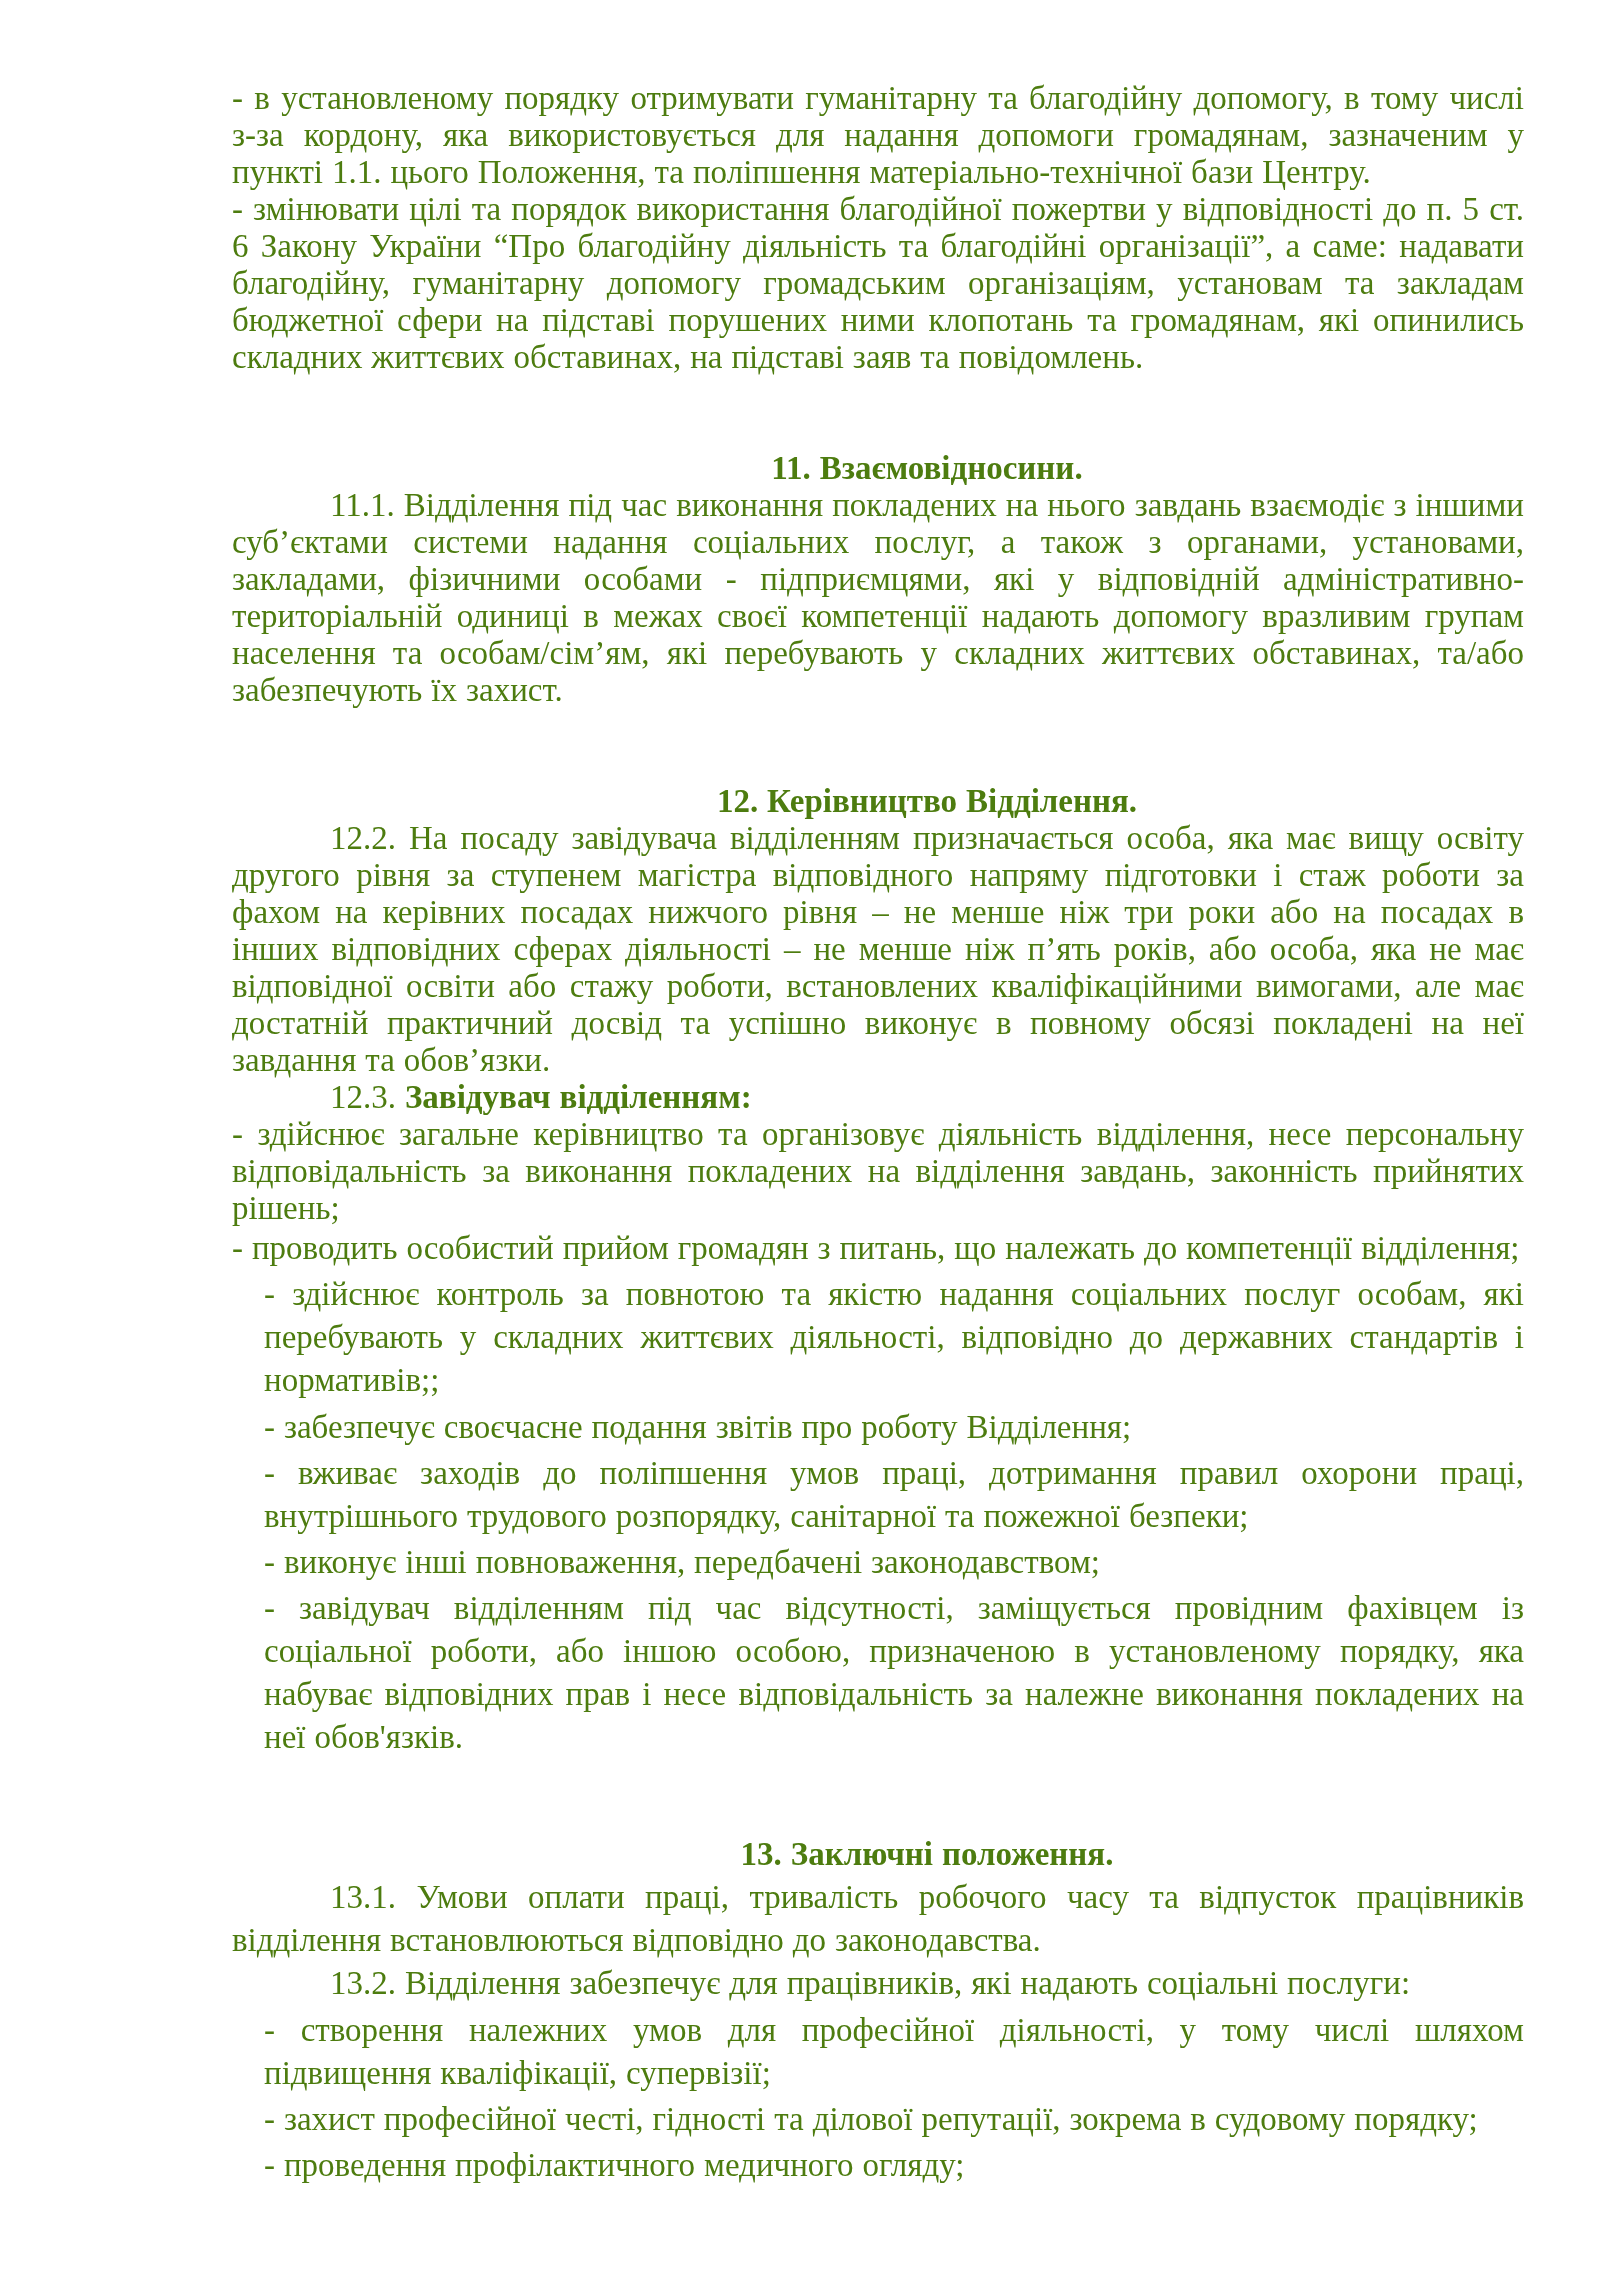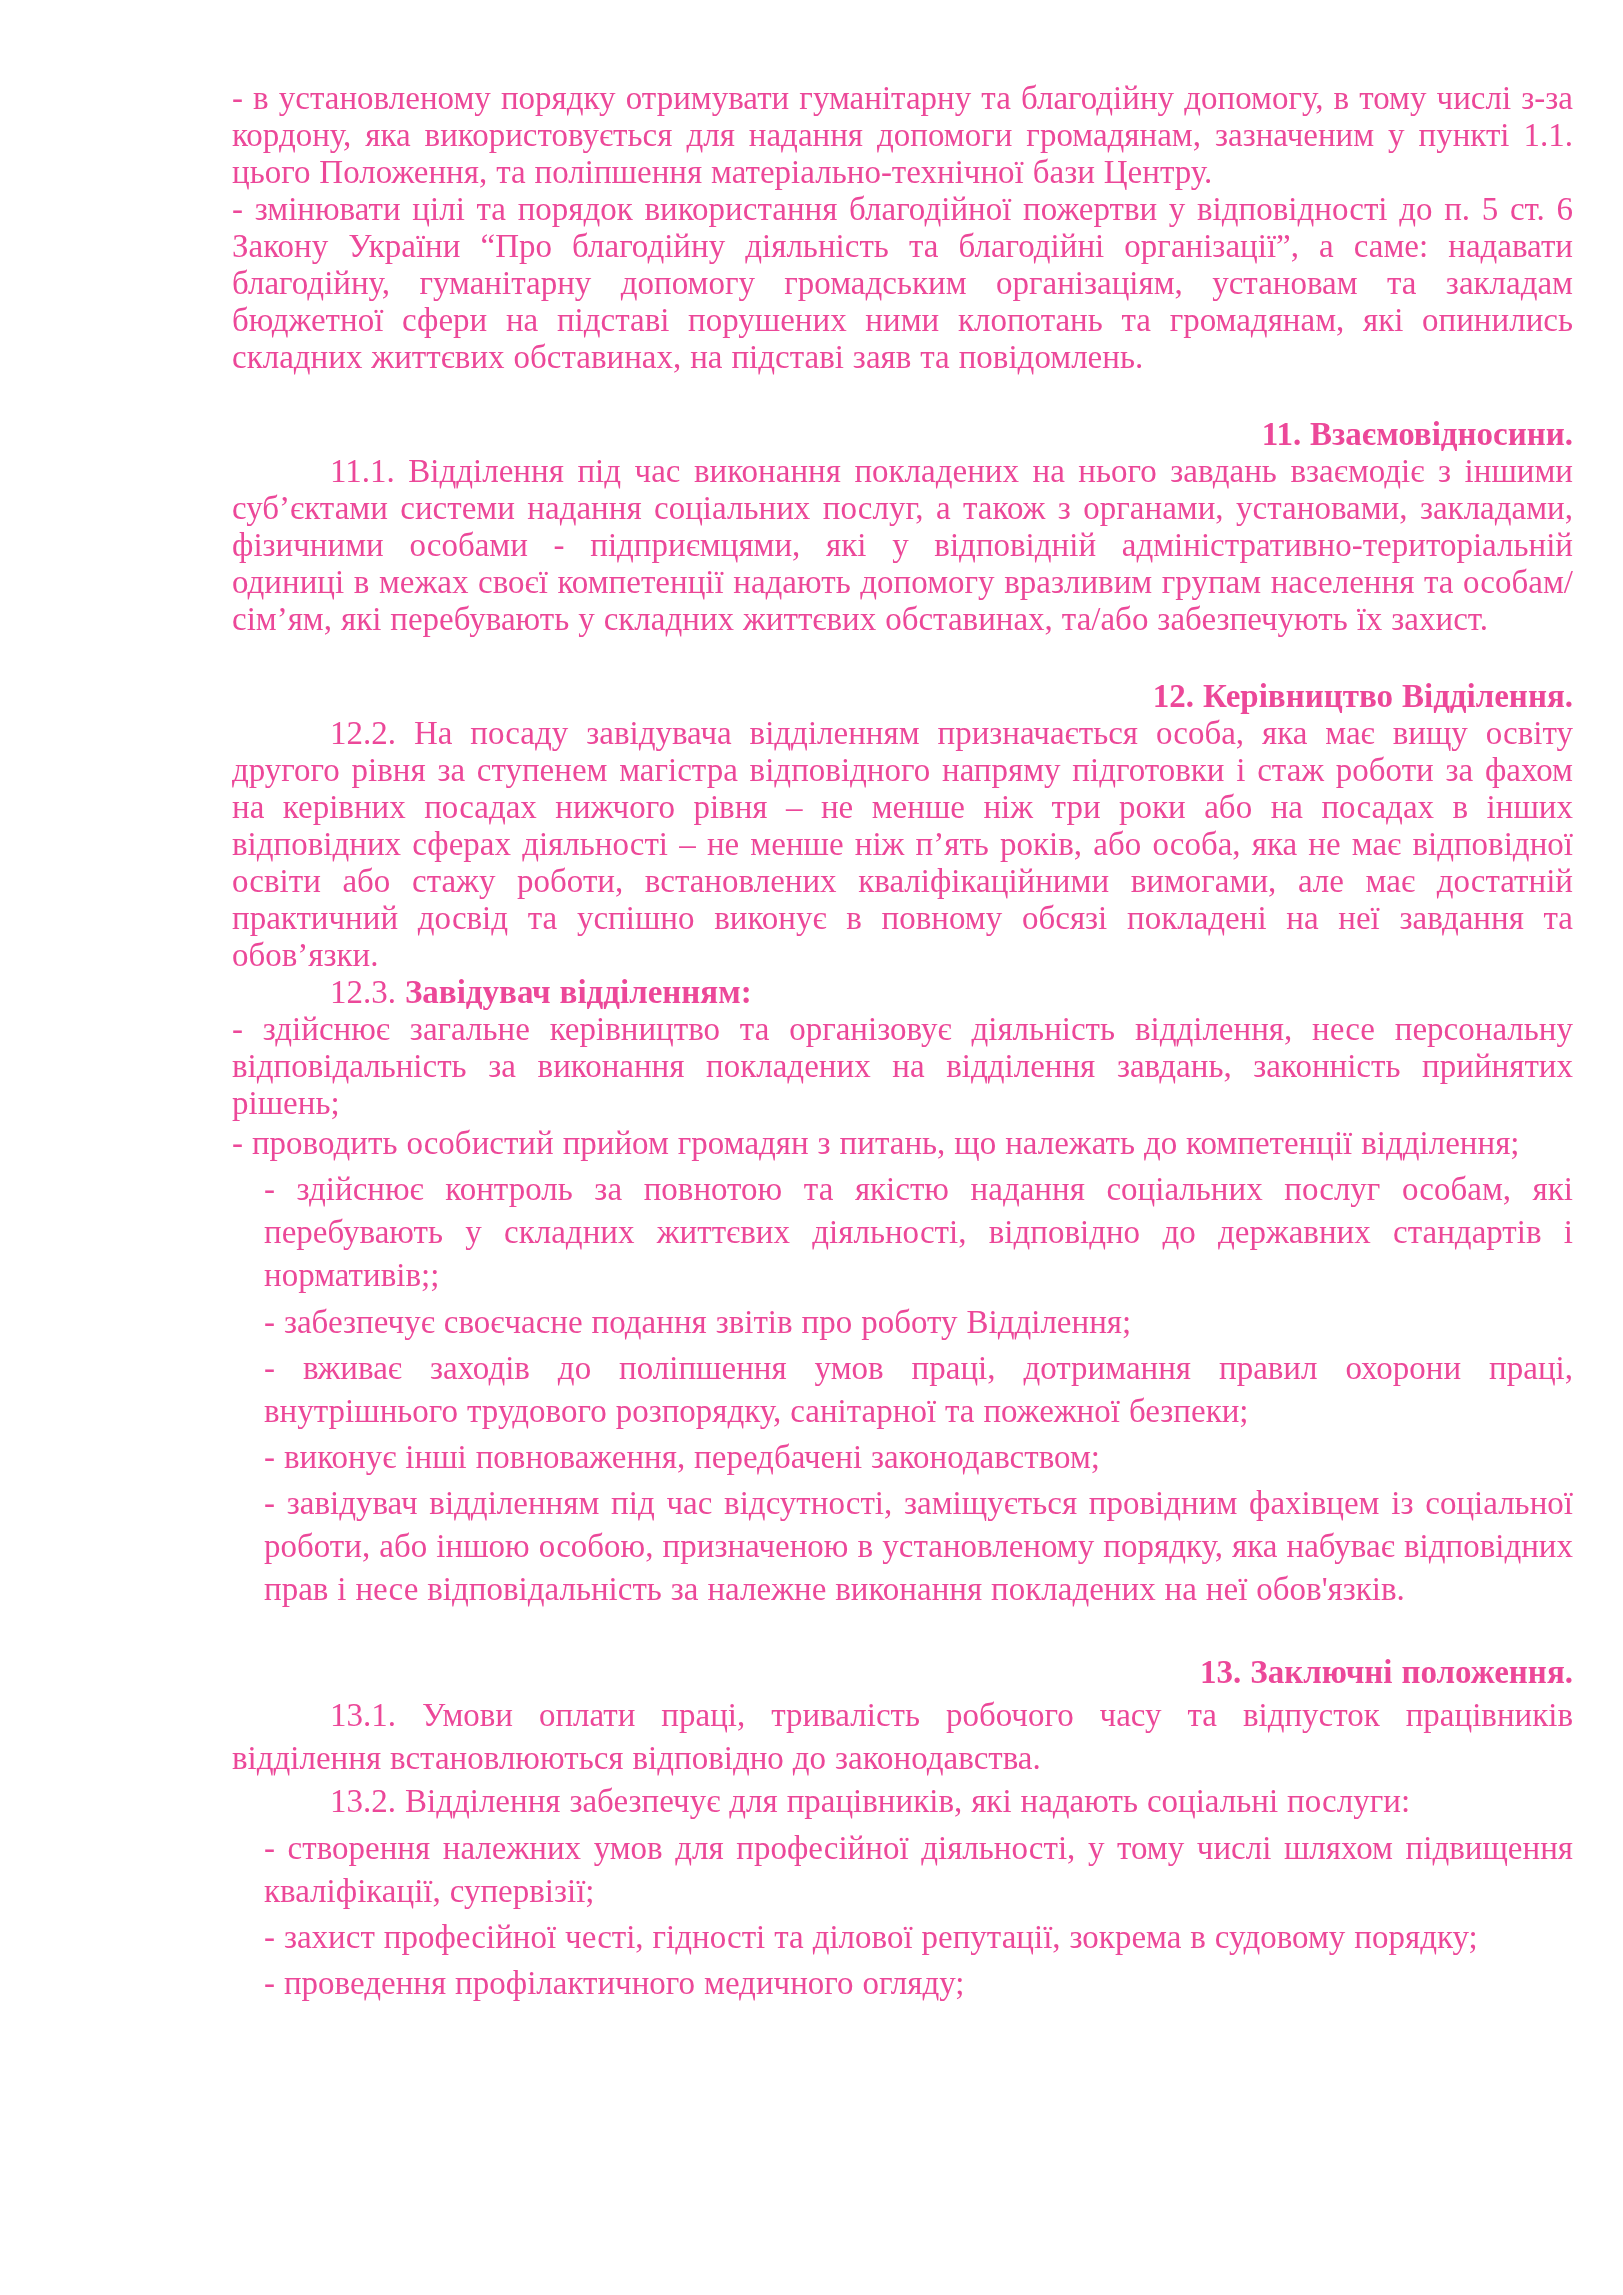--- a/index.html
+++ b/index.html
@@ -7,40 +7,40 @@
     padding: 0;
     background: #ffffff;
   }
   .page {
     position: relative;
     width: 1623px;
     height: 2295px;
     box-sizing: border-box;
     background: #ffffff;
     overflow: hidden;
-    padding: 80px 50px 0 232px; 
+    padding: 80px 99px 0 232px; 
     font-family: "Liberation Serif", "DejaVu Serif", serif;
     font-size: 33px;
-    color: #ec4899;
+    color: #4d7c0f;
   }
   .doc-content { width: 100%; }
   .blk {
     margin: 0;
     padding: 0;
     line-height: 37px;
     text-align: justify;
     word-spacing: 0.7px;
   }
   
   .blk:nth-child(n+9) { line-height: 43px; }
   .blk:nth-child(n+10).list-item { margin-top: 3.3px; margin-left: 32px; }
   .heading {
     font-weight: bold;
-    text-align: right;
-    margin-top: 40px;
+    text-align: center;
+    margin-top: 74px;
   }
   .paragraph, .heading { text-indent: 98px; }
   .list-item { text-indent: 0; }
   .b { font-weight: bold; }
 </style>
 </head>
 <body>
 
 <div class="page">
   <div class="doc-content" id="doc-content">

